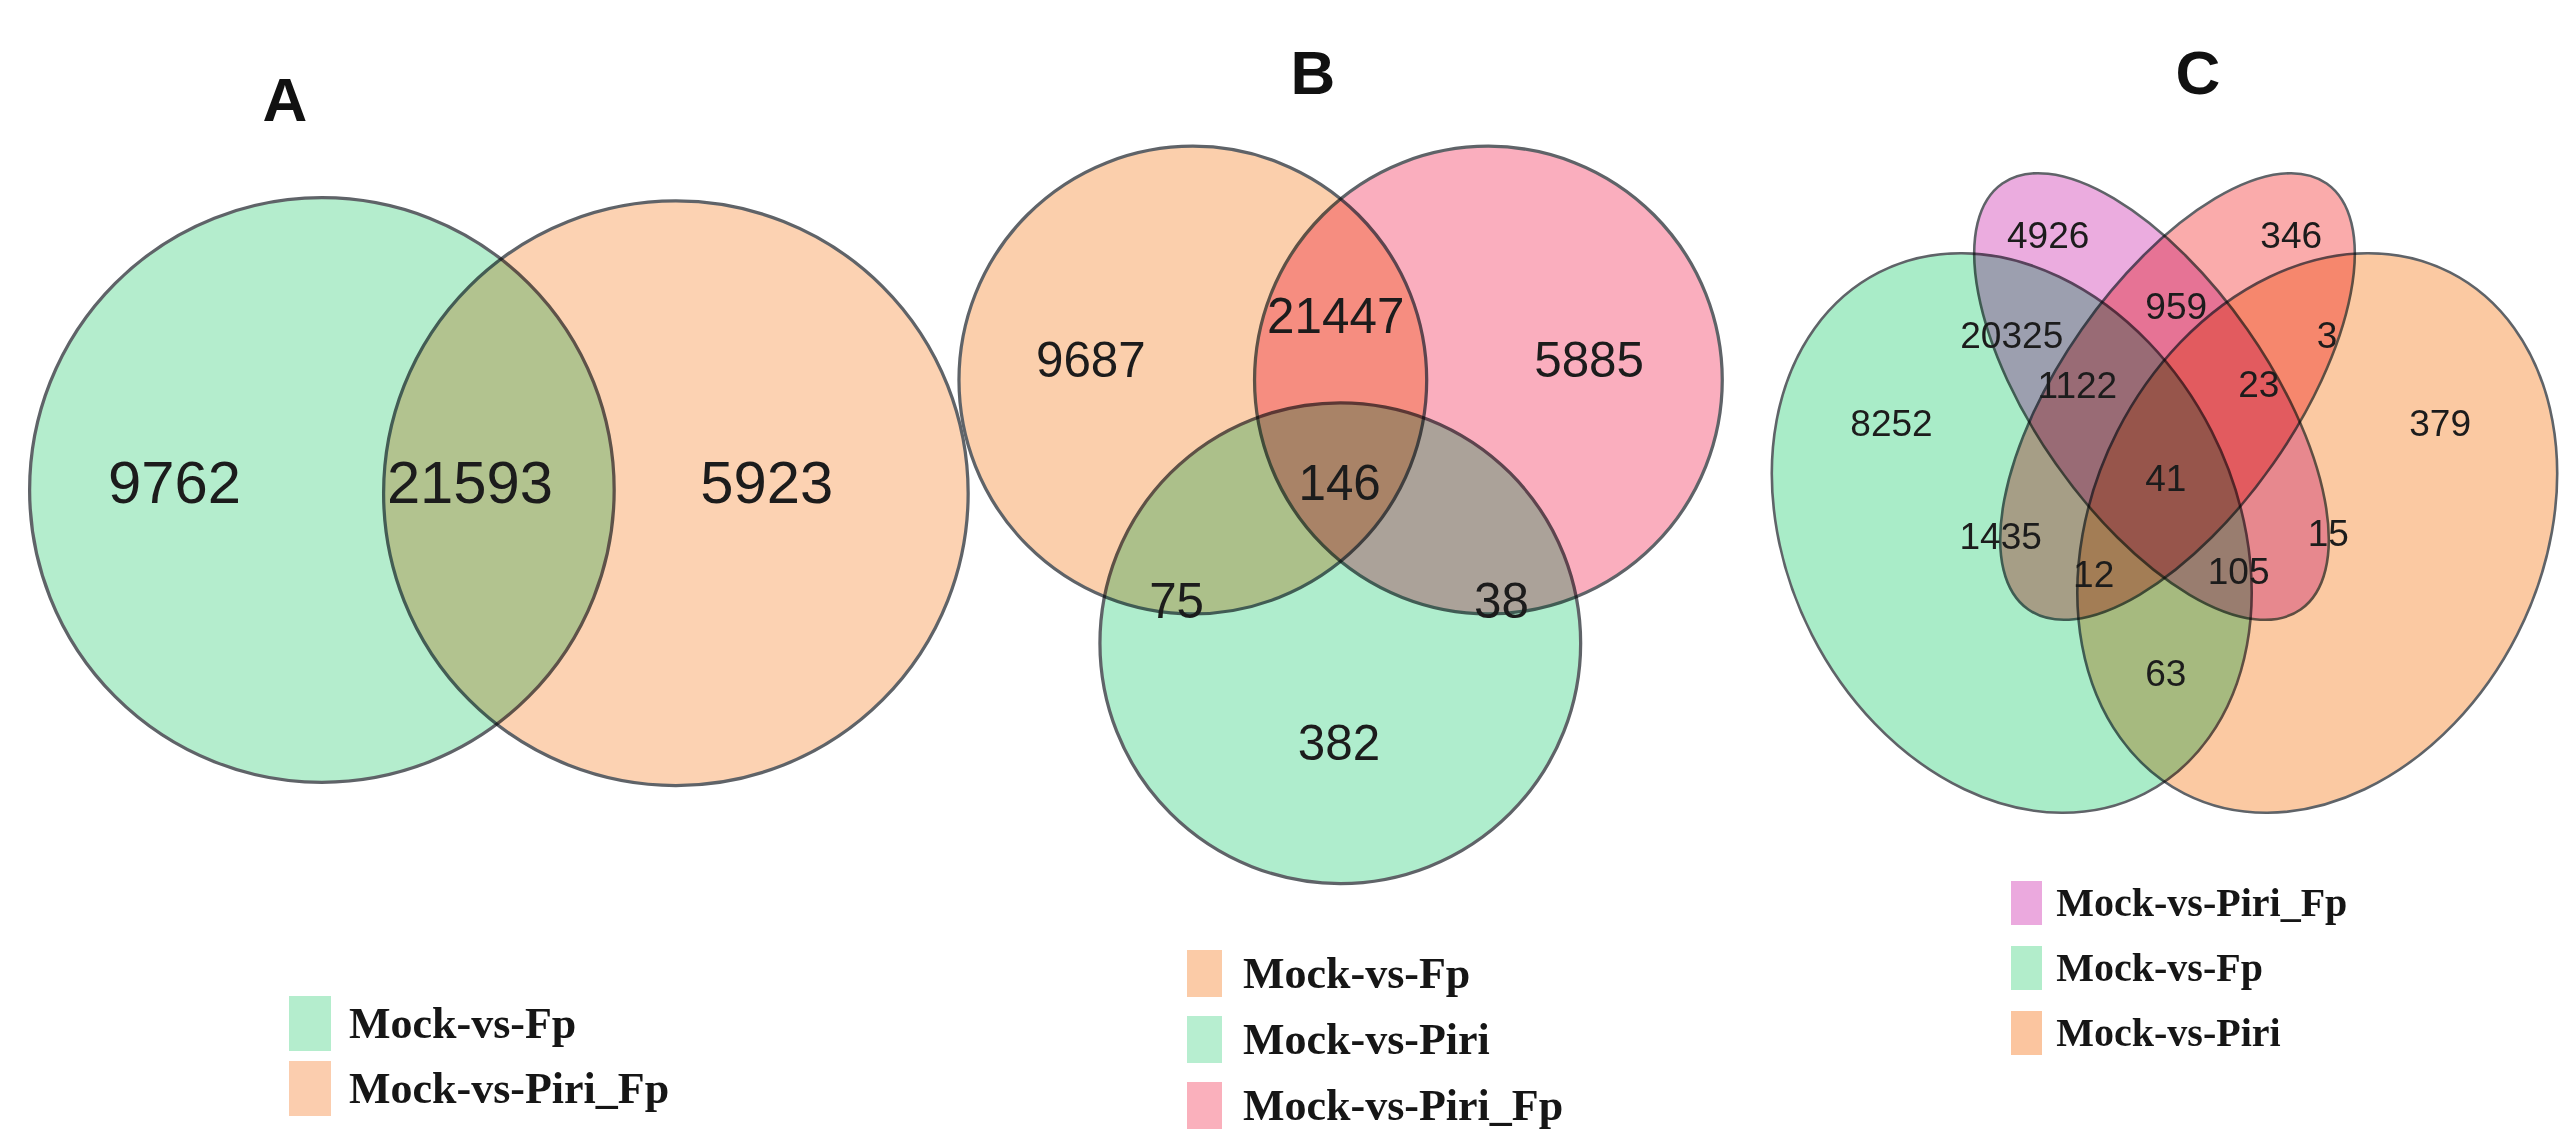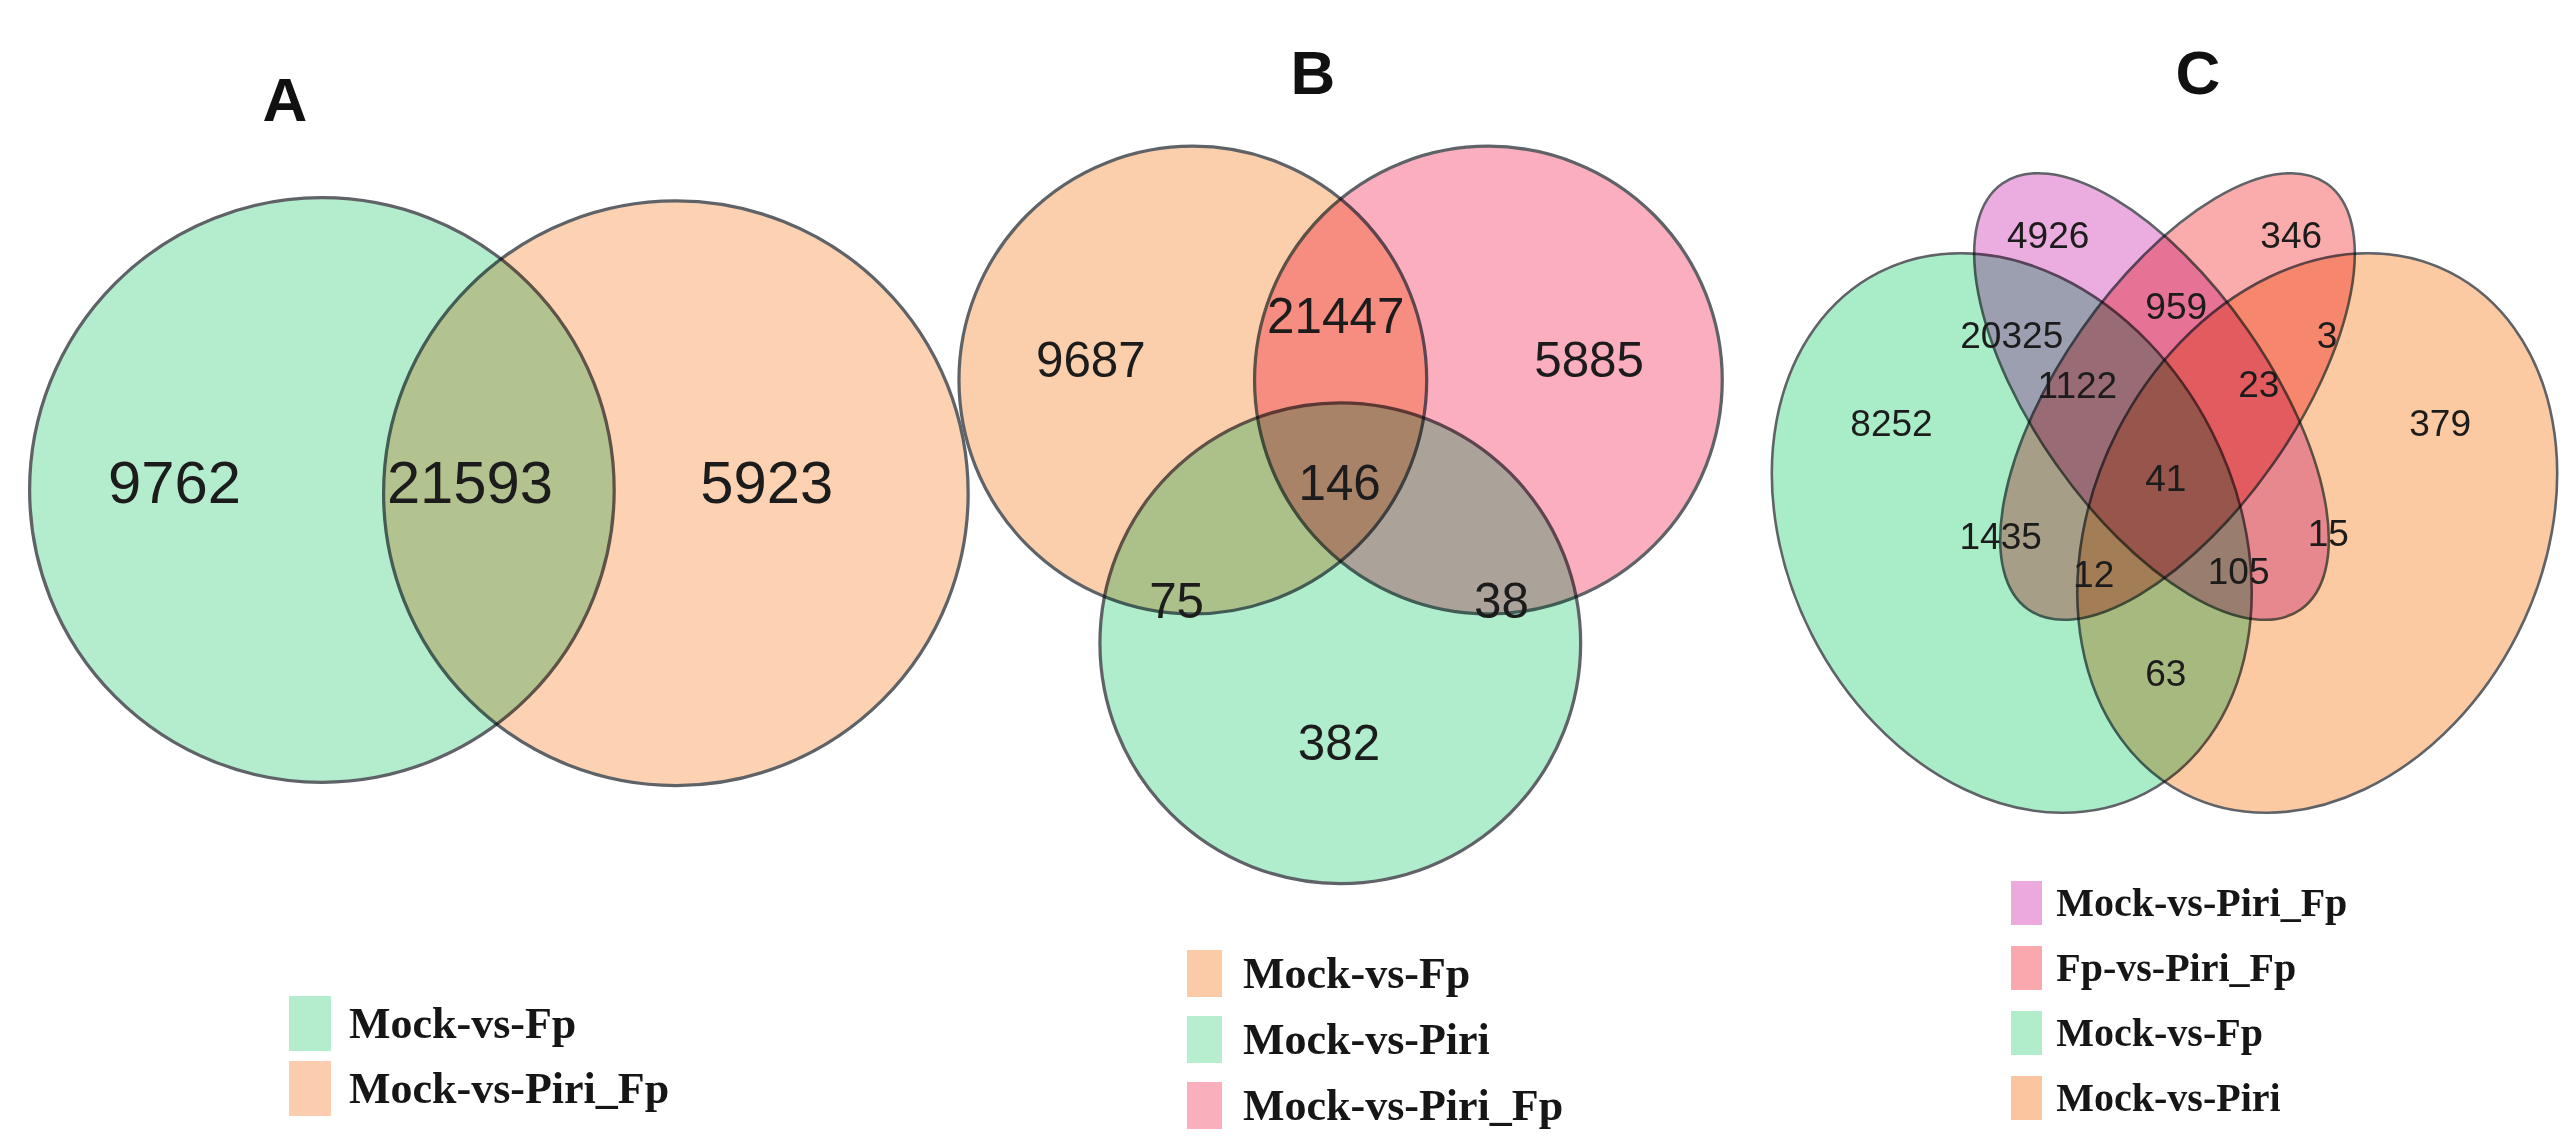--- a/index.html
+++ b/index.html
@@ -180,28 +180,20 @@
     <span class="swatch">
       <svg viewBox="0 0 10 10" preserveAspectRatio="none">
           <rect width="10" height="10" fill="#EBA9DE"></rect>
         </svg>
     </span>
     <span class="legend-label">Mock-vs-Piri_Fp</span>
   </div>
   <div class="legend-row">
     <span class="swatch">
       <svg viewBox="0 0 10 10" preserveAspectRatio="none">
-          <rect width="10" height="10" fill="#FAA8AE"></rect>
-        </svg>
-    </span>
-    <span class="legend-label">Fp-vs-Piri_Fp</span>
-  </div>
-  <div class="legend-row">
-    <span class="swatch">
-      <svg viewBox="0 0 10 10" preserveAspectRatio="none">
           <rect width="10" height="10" fill="#B2EDCB"></rect>
         </svg>
     </span>
     <span class="legend-label">Mock-vs-Fp</span>
   </div>
   <div class="legend-row">
     <span class="swatch">
       <svg viewBox="0 0 10 10" preserveAspectRatio="none">
           <rect width="10" height="10" fill="#FBC59F"></rect>
         </svg>

